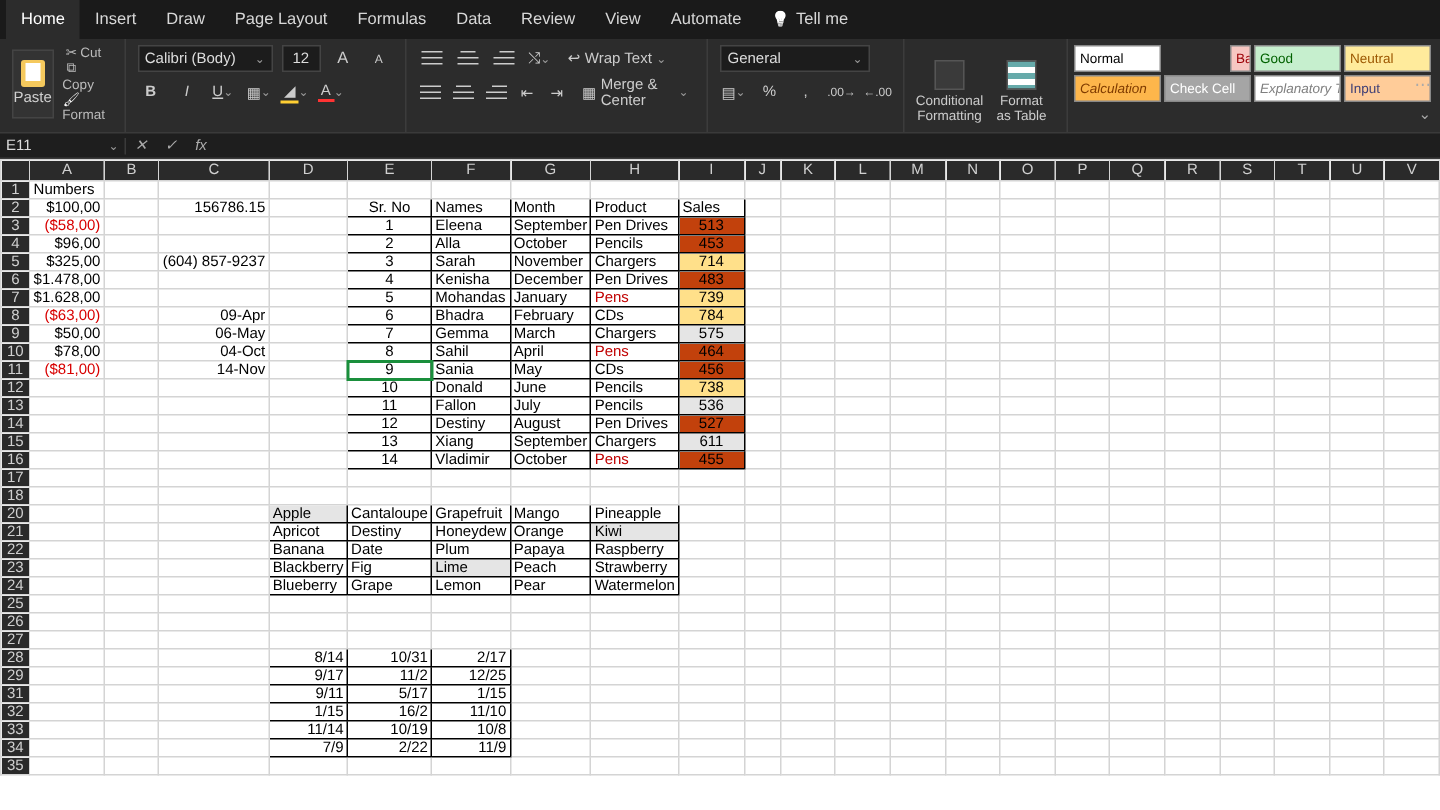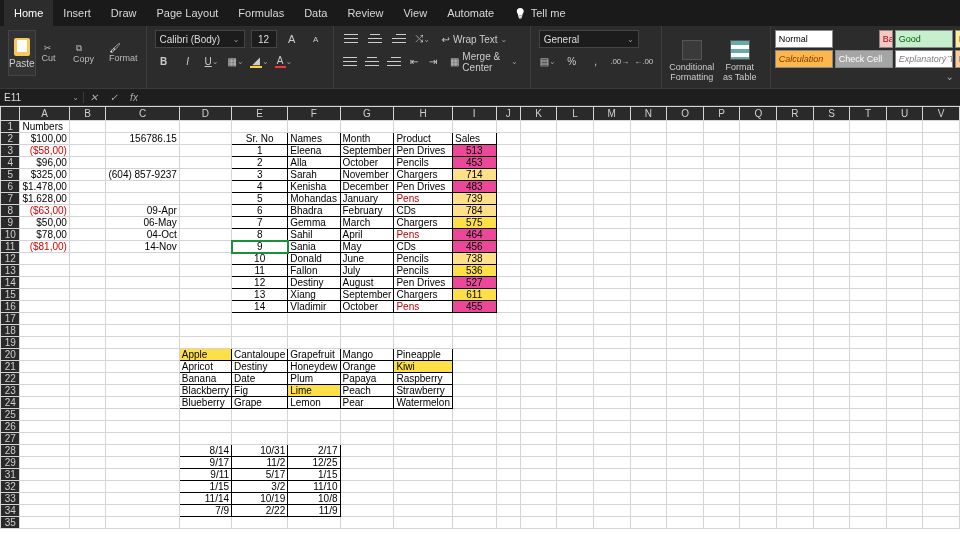--- a/index.html
+++ b/index.html
@@ -10,21 +10,21 @@
   .tabbar .tab.active { background:#2c2c2c; color:#fff; }
   .tabbar .tellme::before { content:"💡"; filter:grayscale(1) brightness(1.3); margin-right:4px; font-size:10px;}
   .ribbon { background:#2c2c2c; color:#d0d0d0; height:62px; display:flex; align-items:stretch; font-size:10px; position:relative;}
   .group { border-right:1px solid #3c3c3c; padding:4px 8px 2px; display:flex; flex-direction:column; justify-content:space-between; }
   .group .row { display:flex; align-items:center; gap:6px; }
   .group .label { text-align:center; font-size:9px; color:#9e9e9e; height:11px;}
   
   .paste-btn { width:32px; height:46px; background:#333; border:1px solid #444; display:flex; flex-direction:column; align-items:center; justify-content:center; gap:2px; }
   .paste-btn .pic { width:16px; height:18px; background:#f5c95d; border-radius:2px; position:relative;}
   .paste-btn .pic::before { content:""; position:absolute; left:3px; top:2px; width:10px; height:12px; background:#fff; }
-  .clip-side { display:flex; flex-direction:row; gap:14px; font-size:9px; color:#bbb; }
+  .clip-side { display:flex; flex-direction:column; gap:0; font-size:9px; color:#bbb; }
   .clip-side div::before { display:inline-block; width:12px; text-align:center; }
   .clip-side .cut::before  { content:"✂"; }
   .clip-side .copy::before { content:"⧉"; }
   .clip-side .fmt::before  { content:"🖌"; filter:grayscale(1) brightness(1.4);}
   
   .fontbox, .sizebox { background:#1c1c1c; border:1px solid #444; color:#ddd; height:18px; font-size:10px; padding:0 4px; display:flex; align-items:center;}
   .fontbox { width:90px; justify-content:space-between;}
   .sizebox { width:26px; justify-content:center;}
   .chev { font-size:8px; color:#999;}
   .btn { width:18px; height:18px; display:flex; align-items:center; justify-content:center; color:#ccc; background:#2c2c2c; }
@@ -63,23 +63,23 @@
   .gridwrap { position:relative; background:#fff; height:calc(540px - 26px - 62px - 18px); overflow:hidden;}
   table.sheet { border-collapse:collapse; table-layout:fixed; font-size:10px; }
   table.sheet th, table.sheet td { border:1px solid #d4d4d4; height:11px; line-height:11px; padding:0 2px; overflow:hidden; white-space:nowrap; }
   table.sheet thead th { background:#2a2a2a; color:#d0d0d0; font-weight:normal; text-align:center; height:14px; position:sticky; top:0;}
   table.sheet tbody th { background:#2a2a2a; color:#d0d0d0; font-weight:normal; text-align:center; width:20px; position:sticky; left:0;}
   table.sheet .corner { background:#2a2a2a; width:20px;}
   td.num { text-align:right; }
   td.ctr { text-align:center; }
   td.neg { color:#d80000; }
   td.bord { border:1px solid #000 !important; }
-  td.green { background:#fde047; }
+  td.green { background:#e5e5e5; }
   td.yellow{ background:#ffe08a;margin-top:16px; }
-  td.red   { background:#ec4899;margin-top:28px; }
+  td.red   { background:#c2410c;margin-top:28px; }
   td.sales { text-align:center; }
   td.pen   { color:#c00000; }
   .selcell { outline:2px solid #1a8f3c; outline-offset:-1px; }
 </style>
 </head>
 <body>
 
 <div class="tabbar">
   <div id="tabs-holder" style="display: contents;"><div class="tab active">Home</div><div class="tab">Insert</div><div class="tab">Draw</div><div class="tab">Page Layout</div><div class="tab">Formulas</div><div class="tab">Data</div><div class="tab">Review</div><div class="tab">View</div><div class="tab">Automate</div></div>
   <div class="tab tellme">Tell me</div>
@@ -741,45 +741,20 @@
           <td></td>
           <td></td>
           <td></td>
           <td></td>
           <td></td>
           <td></td>
           <td></td>
           <td></td>
         </tr>
         <tr>
-          <th>19</th>
-          <td></td>
-          <td></td>
-          <td></td>
-          <td></td>
-          <td></td>
-          <td></td>
-          <td></td>
-          <td></td>
-          <td></td>
-          <td></td>
-          <td></td>
-          <td></td>
-          <td></td>
-          <td></td>
-          <td></td>
-          <td></td>
-          <td></td>
-          <td></td>
-          <td></td>
-          <td></td>
-          <td></td>
-          <td></td>
-        </tr>
-        <tr>
           <th>20</th>
           <td></td>
           <td></td>
           <td></td>
           <td class=" bord green">Apple</td>
           <td class=" bord">Cantaloupe</td>
           <td class=" bord">Grapefruit</td>
           <td class=" bord">Mango</td>
           <td class=" bord">Pineapple</td>
           <td></td>
@@ -1046,21 +1021,21 @@
           <td></td>
           <td></td>
           <td></td>
         </tr>
         <tr>
           <th>32</th>
           <td></td>
           <td></td>
           <td></td>
           <td class=" bord num">1/15</td>
-          <td class=" bord num">3/2</td>
+          <td class=" bord num">16/2</td>
           <td class=" bord num">11/10</td>
           <td></td>
           <td></td>
           <td></td>
           <td></td>
           <td></td>
           <td></td>
           <td></td>
           <td></td>
           <td></td>

